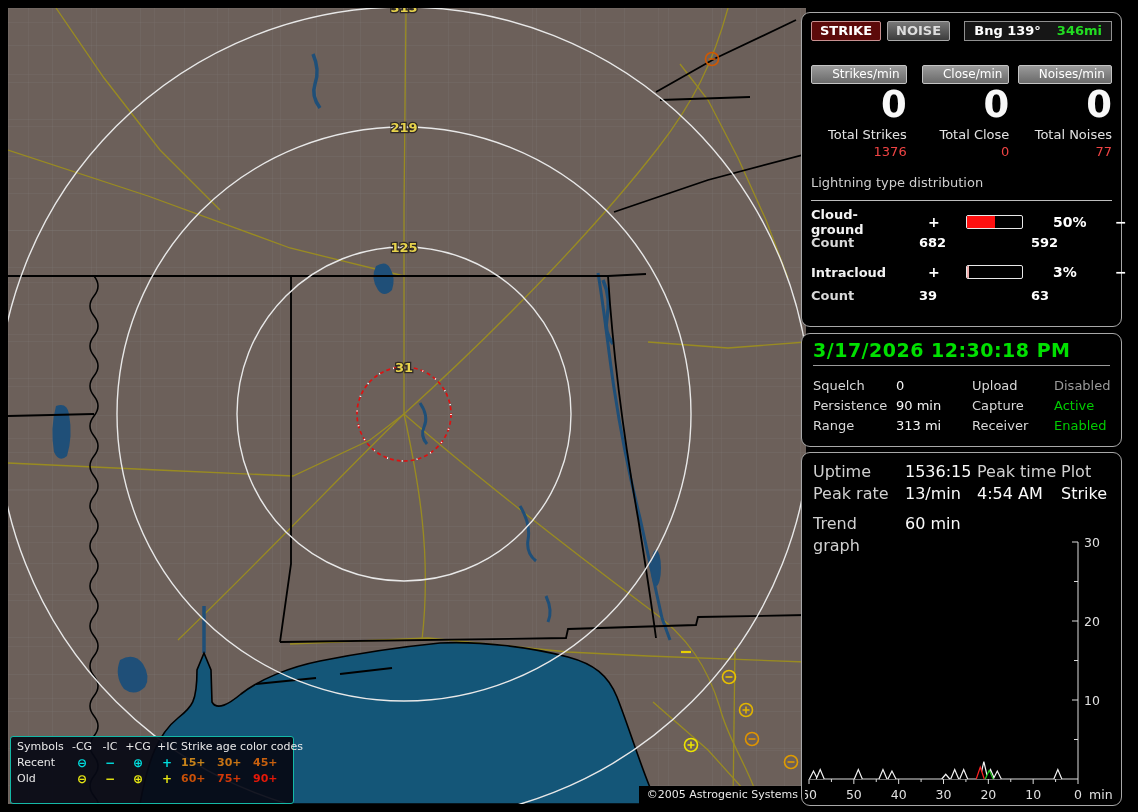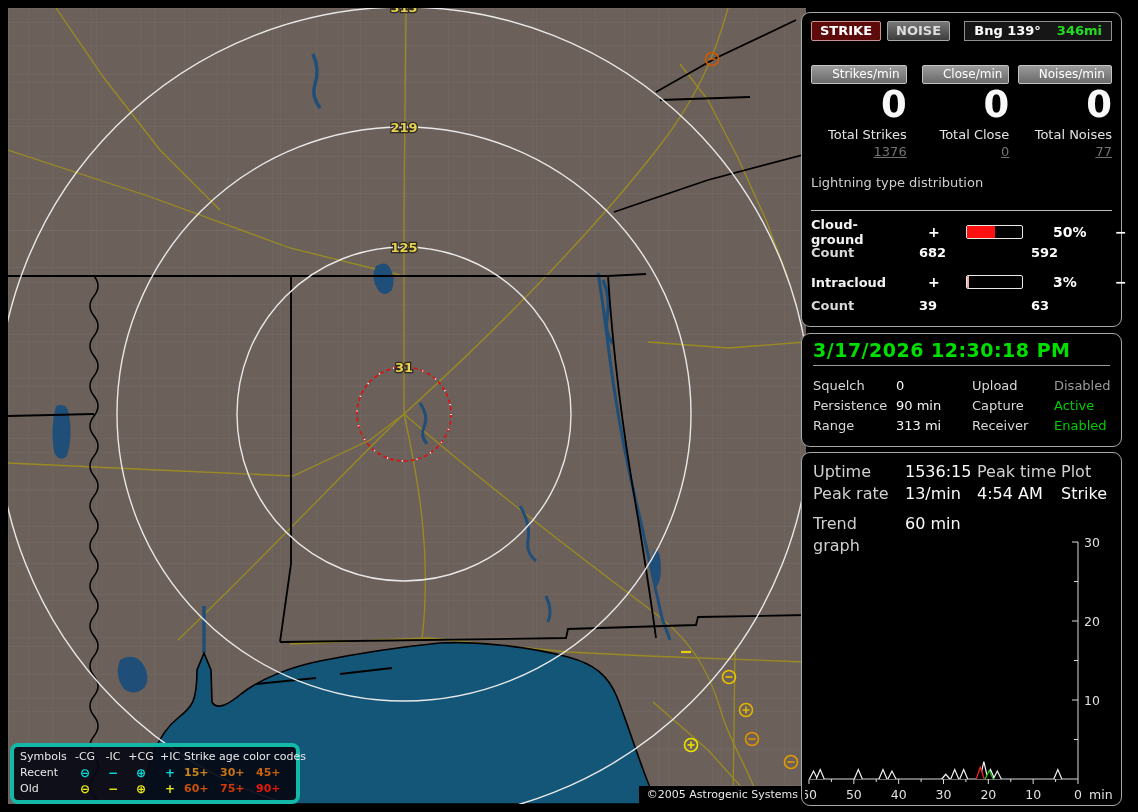--- a/index.html
+++ b/index.html
@@ -1,22 +1,22 @@
 <!DOCTYPE html>
 <html><head>
 <meta charset="utf-8">
 <style>
   html,body{margin:0;padding:0;background:#000;}
   .screen{position:relative;width:1138px;height:812px;background:#000;overflow:hidden;
           font-family:"DejaVu Sans","Liberation Sans",sans-serif;-webkit-font-smoothing:antialiased;}
   
   .map-area{position:absolute;left:8px;top:8px;width:798px;height:796px;background:#6c605a;cursor:crosshair;}
   .map-area svg{display:block;}
-  .legend{position:absolute;left:2px;bottom:0px;background:rgba(6,9,20,.93);border:4px solid #14b8a6;
-          border-radius:8px;padding:2px 6px 3px 6px;display:grid;
+  .legend{position:absolute;left:2px;bottom:0px;background:rgba(6,9,20,.93);border:1px solid #14b8a6;
+          border-radius:3px;padding:2px 6px 16px 6px;display:grid;
           grid-template-columns:50px 30px 26px 30px 28px 36px 36px 34px;line-height:16px;
           font-size:11px;color:#e8e8e8;}
   .legend .c{text-align:center;}
   .legend .span3{grid-column:6/9;text-align:left;white-space:nowrap;}
   .legend .sym{font-size:12px;font-weight:bold;}
   .copyright{position:absolute;right:0;bottom:0;background:#000;color:#e8e8e8;font-size:11px;
              padding:2px 8px 3px 8px;}
   
   .side{position:absolute;left:801px;top:12px;width:321px;color:#eee;}
   .panel{background:#000;border:1px solid #a8a8a8;border-radius:9px;box-sizing:border-box;position:relative;}
@@ -31,24 +31,24 @@
   .bng{margin-left:auto;background:#161616;border:1px solid #909090;border-radius:0;
        padding:1px 9px 2px 9px;font-size:13px;font-weight:bold;color:#fff;white-space:nowrap;}
   .bng .mi{color:#22dd22;margin-left:16px;}
   
   .counters{display:grid;grid-template-columns:1fr 1fr 1fr;column-gap:7px;}
   .ccol{text-align:right;}
   .chead{display:inline-block;background:linear-gradient(#9a9a9a,#6a6a6a);color:#fff;border:1px solid #c4c4c4;
          border-radius:2px;font-size:12px;padding:1px 6px 2px 20px;cursor:pointer;}
   .czero{font-size:37px;font-weight:bold;color:#f8f8f8;line-height:40px;margin:1px 0 2px 0;}
   .ctlabel{font-size:13px;color:#e2e2e2;line-height:16px;}
-  .ctval{font-size:13px;color:#737373;line-height:17px;text-decoration:underline;}
+  .ctval{font-size:13px;color:#ef4444;line-height:17px;}
   
   .dist-title{margin-top:15px;color:#cfcfcf;font-size:13px;border-bottom:1px solid #bdbdbd;
-              padding-bottom:20px;margin-bottom:6px;}
+              padding-bottom:10px;margin-bottom:6px;}
   .drow{display:grid;grid-template-columns:92px 13px 57px 42px 13px 57px 1fr;align-items:center;height:24px;gap:25px;}
   .drow .lab{font-weight:bold;font-size:13px;color:#f2f2f2;}
   .drow .sign{font-weight:bold;font-size:14px;color:#fff;}
   .drow .pct{font-weight:bold;font-size:14px;color:#fff;padding-left:5px;}
   .bar{height:12px;border:1px solid #e8e8e8;border-radius:2px;background:#000;overflow:hidden;}
   .bar .fill{height:100%;}
   .crow{display:grid;grid-template-columns:92px 13px 57px 42px 13px 57px 1fr;align-items:center;
         height:22px;margin-bottom:7px;}
   .crow .lab{font-weight:bold;font-size:13px;color:#d8d8d8;}
   .crow .cnt{font-weight:bold;font-size:13px;color:#fff;padding-left:3px;}

